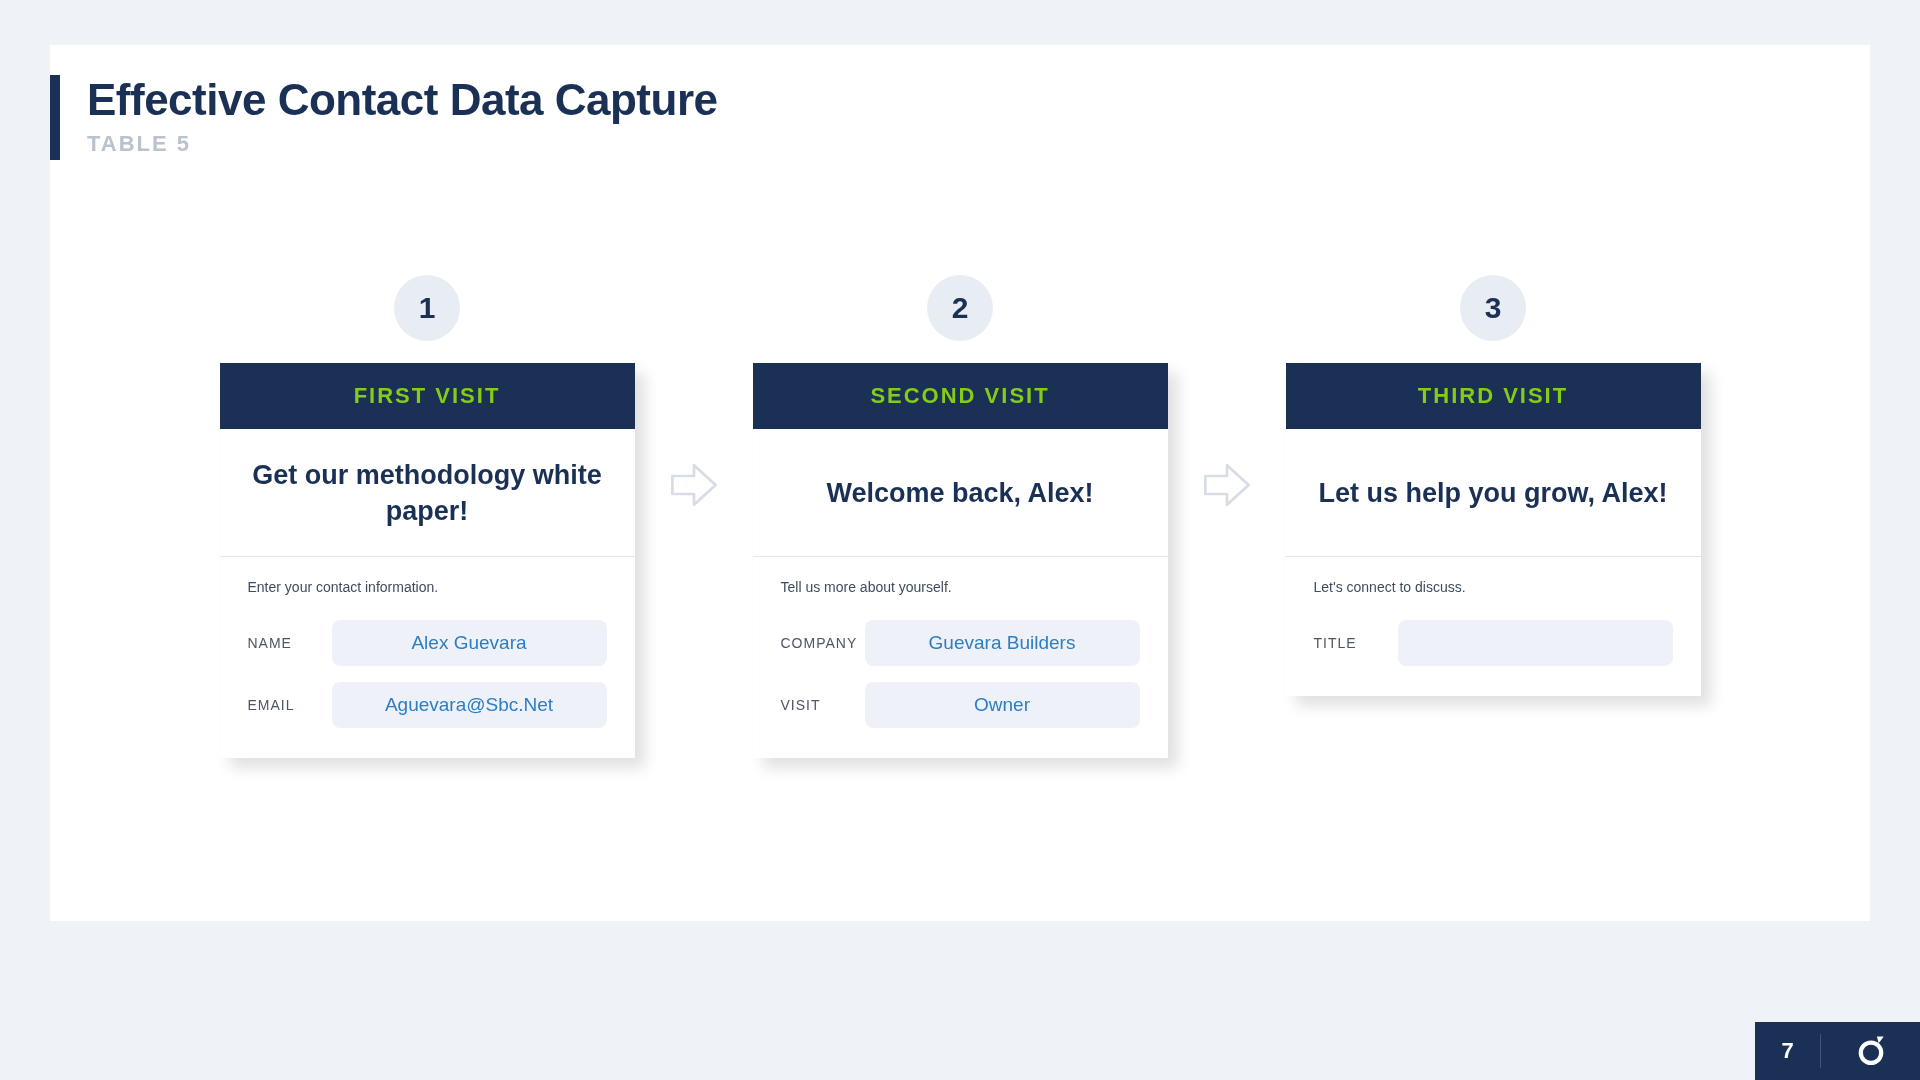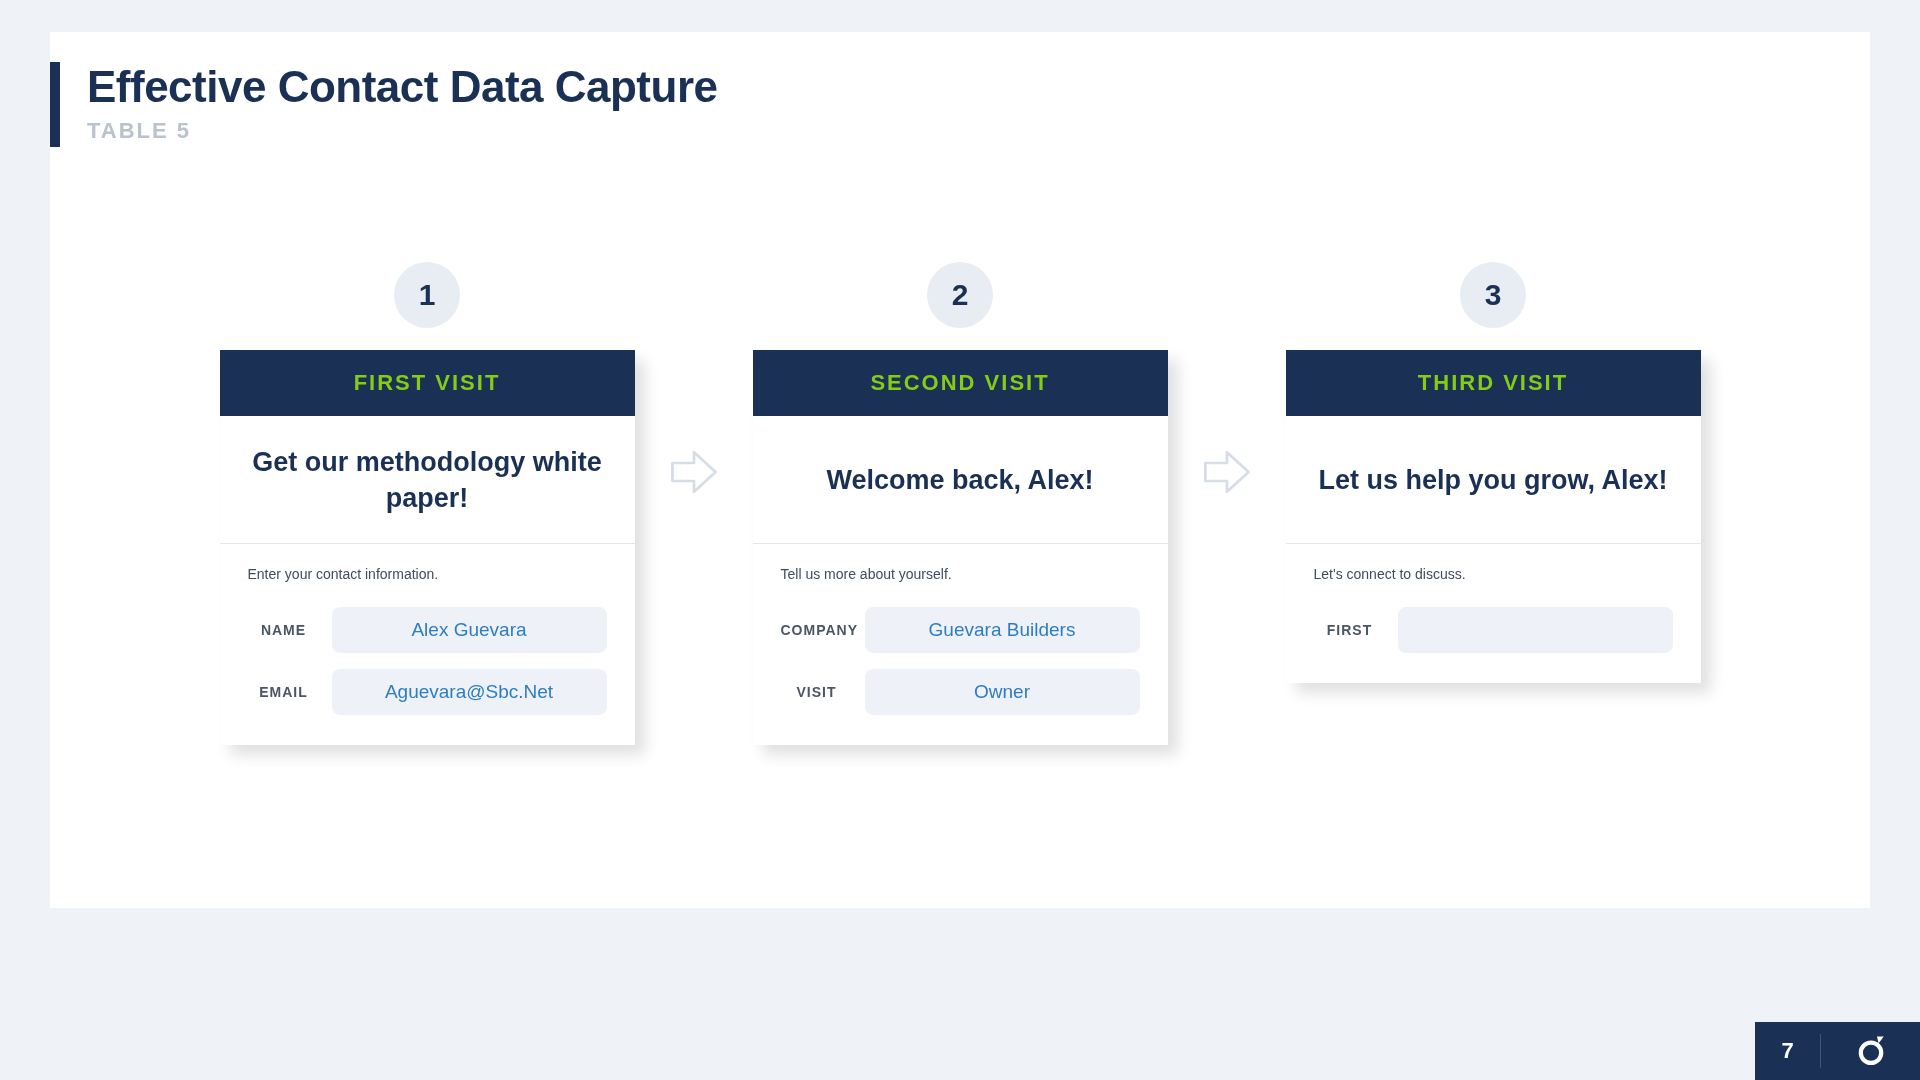--- a/index.html
+++ b/index.html
@@ -2,21 +2,21 @@
 <html><head>
 <meta charset="utf-8">
 <style>
   * { box-sizing: border-box; margin: 0; padding: 0; }
   html, body { width: 1920px; height: 1080px; font-family: "Segoe UI", "Helvetica Neue", Arial, sans-serif; }
   body { background: #eff3f8; position: relative; }
 
   .slide {
     position: absolute;
     left: 50px;
-    top: 32px;
+    top: 45px;
     width: 1820px;
     height: 876px;
     background: #ffffff;
     overflow: hidden;
   }
 
   .title-bar {
     position: absolute;
     left: 0;
     top: 30px;
@@ -88,23 +88,23 @@
   .card-body { padding: 22px 28px 30px; }
   .card-instr {
     color:#3e4c5f;
     font-size:14px;
     margin-bottom:25px;
   }
   .card-body .field { display:flex; align-items:center; gap:12px; margin-bottom:16px; }
   .card-body .field:last-child { margin-bottom:0; }
   .field-label {
     width:72px;
-    text-align:center;
+    text-align:left;
     font-size:14px;
-    font-weight:700;
+    font-weight:400;
     letter-spacing:1px;
     color:#4a5666;
     flex-shrink:0;
   }
   .field-input {
     flex:1;
     background:#eef2f8;
     border-radius:8px;
     padding:12px 16px;
     font-size:19px;
@@ -204,21 +204,21 @@
     </div>
 
     <div class="cardcol">
       <div class="step-circle">3</div>
       <div class="card">
         <div class="card-header">THIRD VISIT</div>
         <div class="card-title">Let us help you grow, Alex!</div>
         <div class="card-body">
           <div class="card-instr">Let's connect to discuss.</div>
           <div class="field">
-            <div class="field-label">FIRST</div>
+            <div class="field-label">TITLE</div>
             <div class="field-input"></div>
           </div>
         </div>
       </div>
     </div>
 
   </div>
 </div>
 
 <div class="footer-badge">

